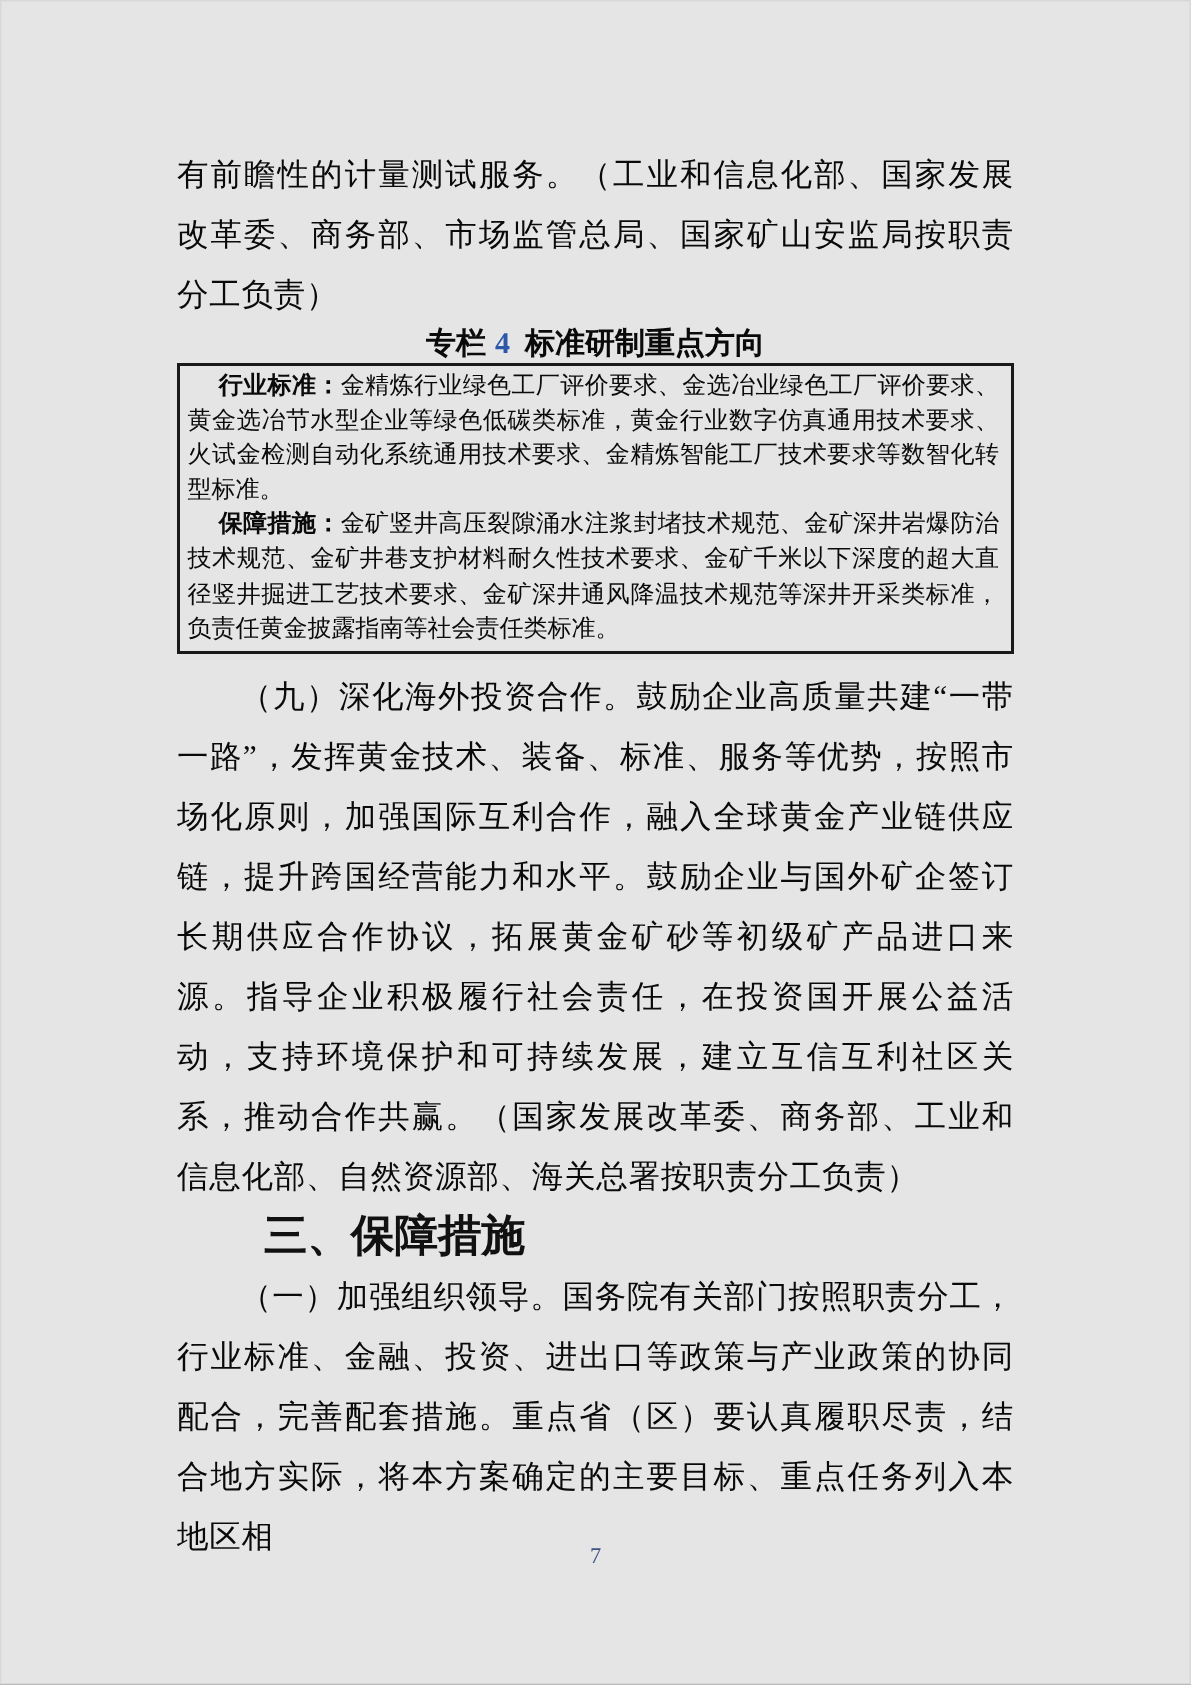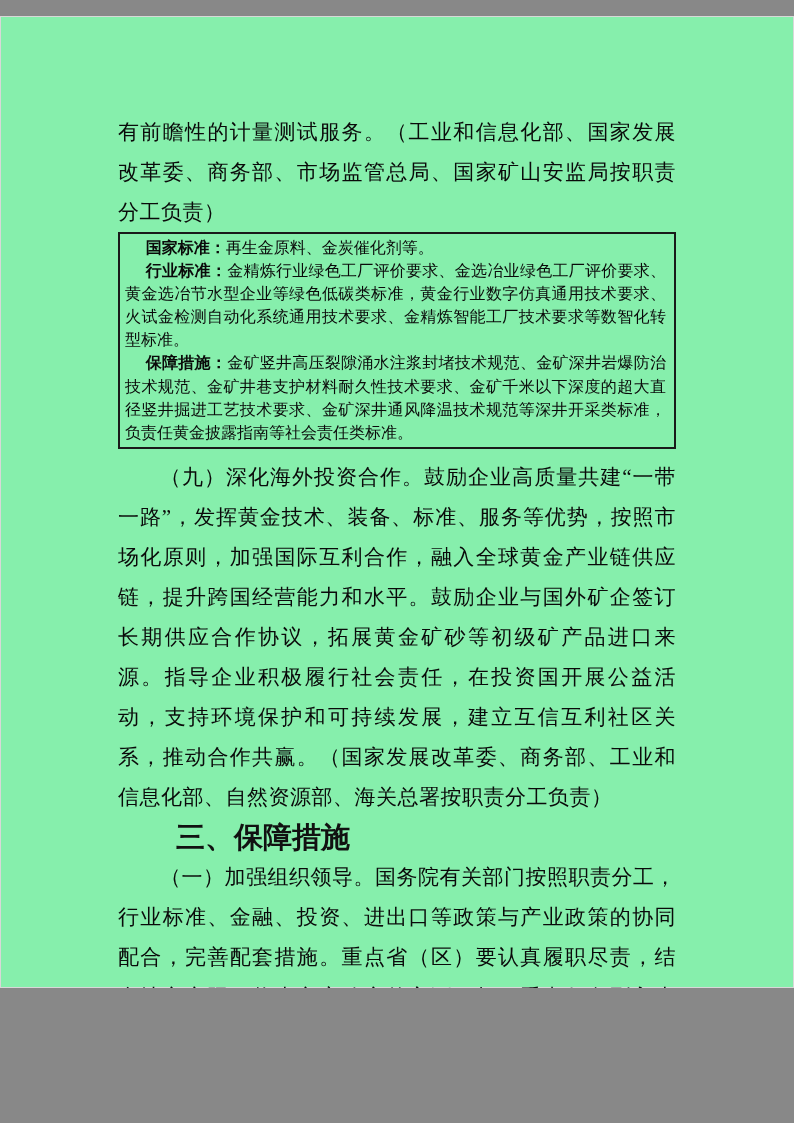--- a/index.html
+++ b/index.html
@@ -1,22 +1,22 @@
 <!DOCTYPE html>
 <html><head>
 <meta charset="utf-8">
 <style>
   * { margin: 0; padding: 0; box-sizing: border-box; }
   html, body { background: #888; }
   .page {
     position: relative;
     width: 794px;
-    height: 972px;
-    margin: 16px auto;
-    background: #86efac;
+    height: 1123px;
+    margin: 0 auto;
+    background: #e5e5e5;
     box-shadow: inset 0 0 0 1px #d8d8d8;
     overflow: hidden;
     font-family: "Liberation Serif", "DejaVu Serif", serif;
     color: #000;
   }
   .content {
     position: absolute;
     left: 118px;
     top: 96px;
     width: 558px;
@@ -80,23 +80,25 @@
   }
 </style>
 </head>
 <body>
 
 <div class="page">
   <div class="content">
 
     <p class="body-par">有前瞻性的计量测试服务。（工业和信息化部、国家发展改革委、商务部、市场监管总局、国家矿山安监局按职责分工负责）</p>
 
+    <div class="box-title">
+      <span class="t-prefix">专栏</span><span class="t-num">4</span><span class="t-text">标准研制重点方向</span>
+    </div>
 
     <div class="stdbox">
-      <p><b>国家标准：</b><span>再生金原料、金炭催化剂等。</span></p>
       <p><b>行业标准：</b><span>金精炼行业绿色工厂评价要求、金选冶业绿色工厂评价要求、黄金选冶节水型企业等绿色低碳类标准，黄金行业数字仿真通用技术要求、火试金检测自动化系统通用技术要求、金精炼智能工厂技术要求等数智化转型标准。</span></p>
       <p><b>保障措施：</b><span>金矿竖井高压裂隙涌水注浆封堵技术规范、金矿深井岩爆防治技术规范、金矿井巷支护材料耐久性技术要求、金矿千米以下深度的超大直径竖井掘进工艺技术要求、金矿深井通风降温技术规范等深井开采类标准，负责任黄金披露指南等社会责任类标准。</span></p>
     </div>
 
     <p class="body-par indent p-after-box">（九）深化海外投资合作。鼓励企业高质量共建“一带一路”，发挥黄金技术、装备、标准、服务等优势，按照市场化原则，加强国际互利合作，融入全球黄金产业链供应链，提升跨国经营能力和水平。鼓励企业与国外矿企签订长期供应合作协议，拓展黄金矿砂等初级矿产品进口来源。指导企业积极履行社会责任，在投资国开展公益活动，支持环境保护和可持续发展，建立互信互利社区关系，推动合作共赢。（国家发展改革委、商务部、工业和信息化部、自然资源部、海关总署按职责分工负责）</p>
 
     <div class="sec-heading">三、保障措施</div>
 
     <p class="body-par indent">（一）加强组织领导。国务院有关部门按照职责分工，行业标准、金融、投资、进出口等政策与产业政策的协同配合，完善配套措施。重点省（区）要认真履职尽责，结合地方实际，将本方案确定的主要目标、重点任务列入本地区相</p>
 

